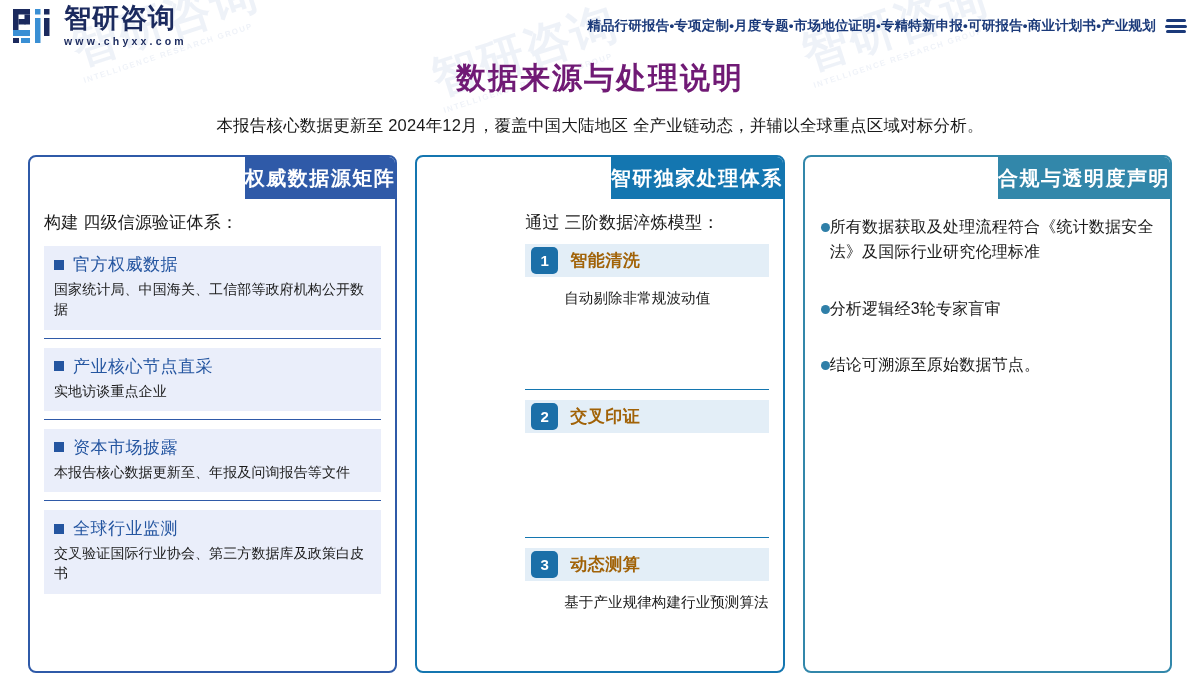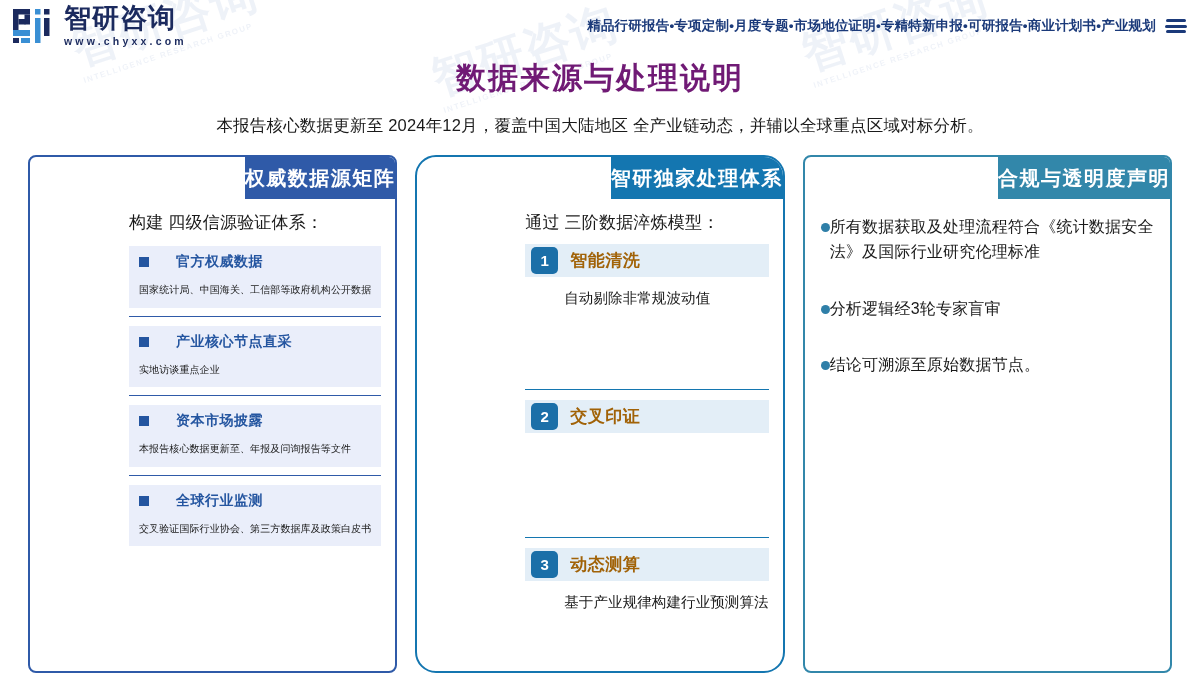--- a/index.html
+++ b/index.html
@@ -83,21 +83,21 @@
     flex: 1 1 0;
     background: #ffffff;
     border-radius: 8px;
     border: 2px solid #2f5aa8;
     overflow: hidden;
     display: flex; flex-direction: column;
     height: 518px;
     align-items: flex-end;
   }
   .card.c1 { border-color: #2f5aa8; }
-  .card.c2 { border-color: #1476b0; border-radius: 21px; }
+  .card.c2 { border-color: #1476b0; }
   .card.c3 { border-color: #3287aa; }
 
   .card-head {
     height: 42px;
     display: flex; align-items: center; justify-content: center;
     color: #ffffff; font-size: 20px; font-weight: 700; letter-spacing: 1.5px;
   }
   .c1 .card-head { background: #2f5aa8; }
   .c2 .card-head { background: #1476b0; }
   .c3 .card-head { background: #3287aa; }
@@ -106,27 +106,27 @@
 
   .lead {
     font-size: 17px; color: #1a1a1a; margin-bottom: 10px; letter-spacing: 0.2px;
   }
 
   
   .src-item { padding: 2px 0 8px 0; }
   .src-item + .src-item { border-top: 1.5px solid #2f5aa8; padding-top: 9px; }
   .src-box { background: #eaeefa; padding: 7px 10px 10px 10px; }
   .src-title {
-    display: flex; align-items: center; gap: 27px;
-    font-size: 14px; font-weight: 700; color: #2455a0;
+    display: flex; align-items: center; gap: 9px;
+    font-size: 17px; font-weight: 400; color: #2455a0;
     letter-spacing: 0.5px;
   }
   .sq { width: 10px; height: 10px; background: #2455a0; display:inline-block; flex:none; }
   .src-desc {
-    font-size: 10px; color: #1a1a1a; line-height: 1.45; margin-top: 12px;
+    font-size: 14px; color: #1a1a1a; line-height: 1.45; margin-top: 3px;
     letter-spacing: 0.1px;
   }
 
   
   .step { padding-bottom: 8px; }
   .step + .step { border-top: 1.5px solid #1476b0; padding-top: 10px; }
   .step-head {
     display: flex; align-items: center; gap: 12px;
     background: #e3eef7; padding: 3px 6px 3px 6px;
   }

